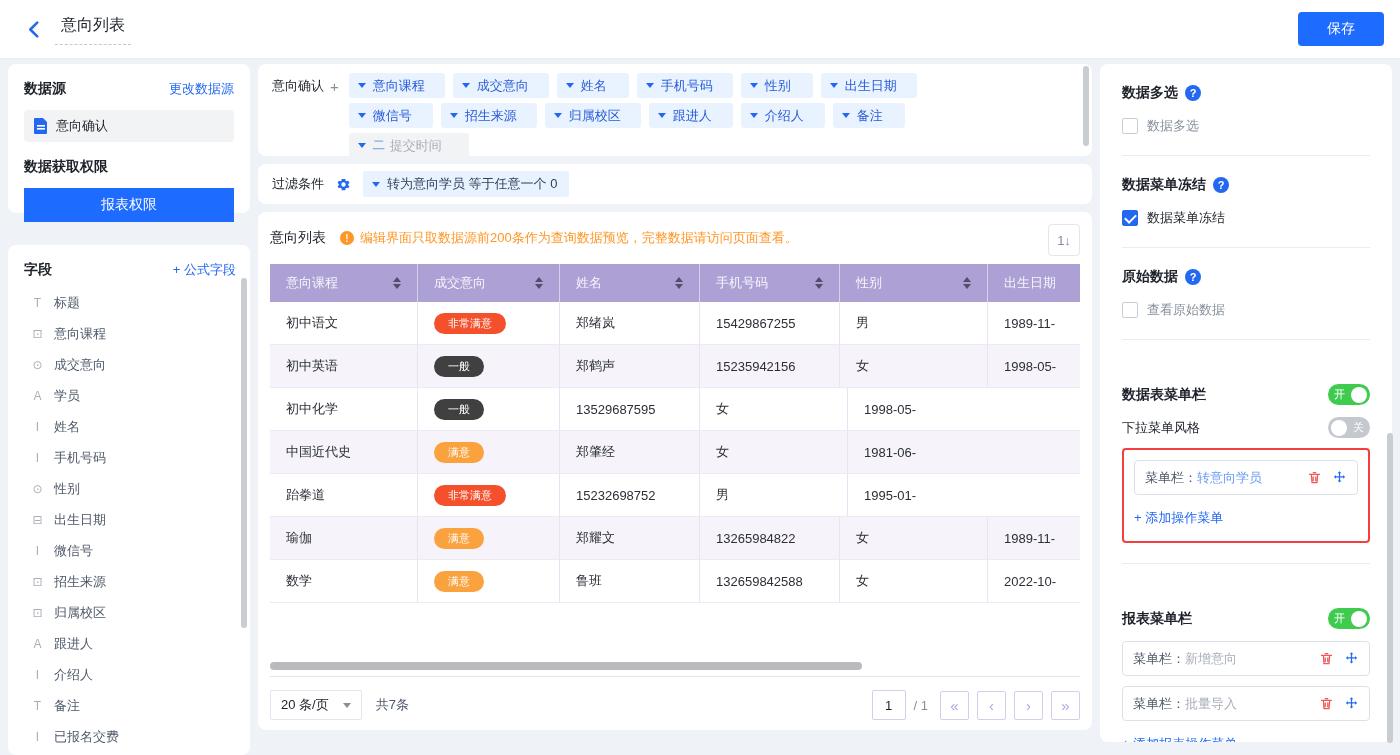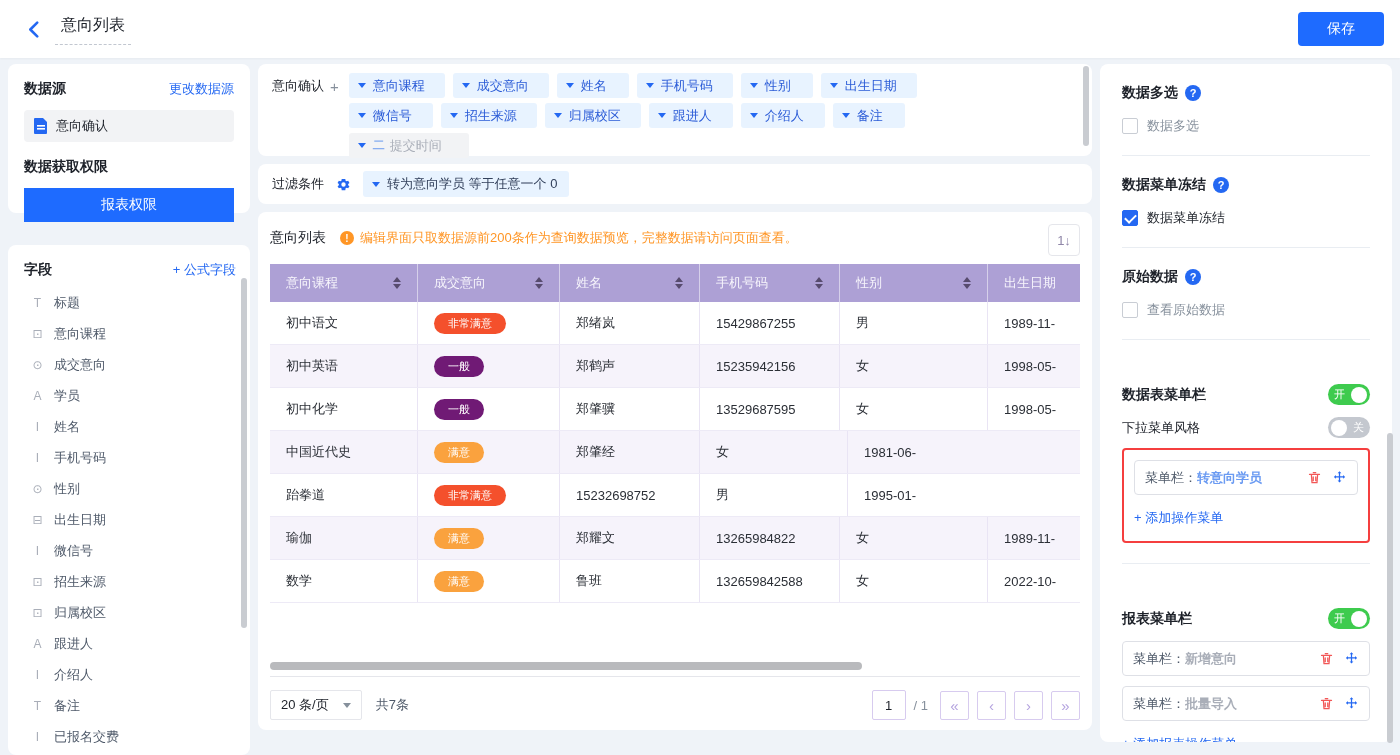--- a/index.html
+++ b/index.html
@@ -64,21 +64,21 @@
   .sortc { display:inline-flex; flex-direction:column; gap:2px; margin-left:8px; }
   .sortc i { width:0; height:0; border-left:4px solid transparent; border-right:4px solid transparent; display:block; }
   .sortc .up { border-bottom:5px solid #574b6e; }
   .sortc .dn { border-top:5px solid #574b6e; }
   .tbody .trow { height:43px; border-bottom:1px solid #edeaf6; background:#fff; }
   .tbody .trow:nth-child(even) { background:#f6f3fb; }
   .tbody .tcell { border-right:1px solid #e9e4f4; color:#2b2f36; }
   .tbody .tcell:last-child { border-right:none; }
   .badge { color:#fff; font-size:11px; border-radius:13px; padding:5px 14px; line-height:1; }
   .lv-very { background:#f4502c; }
-  .lv-avg  { background:#701a75; }
+  .lv-avg  { background:#404040; }
   .lv-ok   { background:#faa23e; }
 
   .hthumb { margin-top:auto; width:592px; height:8px; border-radius:4px; background:#b9babd; margin-bottom:6px; }
   .pager { border-top:1px solid #e5e6eb; padding-top:13px; display:flex; align-items:center; }
   .size-sel { border:1px solid #e5e6eb; border-radius:2px; height:30px; display:flex; align-items:center; gap:14px; padding:0 10px; cursor:pointer; color:#1d2129; }
   .sel-caret { width:0; height:0; border-left:4px solid transparent; border-right:4px solid transparent; border-top:5px solid #86909c; }
   .total { color:#4e5969; margin-left:14px; }
   .pg-right { margin-left:auto; display:flex; align-items:center; gap:8px; }
   .pg-input { width:34px; height:30px; border:1px solid #d7cbef; border-radius:2px; display:flex; align-items:center; justify-content:center; color:#1d2129; }
   .pg-of { color:#86909c; margin-right:4px; }
@@ -100,21 +100,21 @@
   .sub-label { color:#1d2129; }
   .toggle { width:42px; height:21px; border-radius:11px; display:flex; align-items:center; cursor:pointer; padding:0 3px; }
   .toggle.on { background:#3ecb4e; justify-content:space-between; }
   .toggle.off { background:#c4c8cf; justify-content:space-between; }
   .t-label { color:#fff; font-size:11px; padding:0 3px; }
   .knob { width:16px; height:16px; background:#fff; border-radius:50%; }
   .hl-box { border:2px solid #f53f3f; border-radius:4px; margin-top:10px; padding:10px 10px 14px 10px; }
   .menu-item { border:1px solid #dee0e6; border-radius:4px; height:35px; display:flex; align-items:center; padding:0 10px; background:#fff; }
   .menu-item + .menu-item { margin-top:10px; }
   .mi-prefix { color:#4e5969; }
-  .mi-val { flex:1; overflow:hidden; white-space:nowrap;font-weight:bold; }
+  .mi-val { flex:1; overflow:hidden; white-space:nowrap; }
   .mi-val.blue { color:#6b9bf2; }
   .mi-val.grey { color:#a9aeb8; }
   .ic-btn { display:flex; cursor:pointer; margin-left:10px; flex:none; }
   .add-link { display:inline-block; color:#2468f2; margin-top:14px; cursor:pointer; }
 </style>
 </head>
 <body>
 
 <div class="topbar">
   <span class="back">
@@ -370,21 +370,20 @@
           <div class="tcell c3">郑鹤声</div>
           <div class="tcell c4">15235942156</div>
           <div class="tcell c5">女</div>
           <div class="tcell c6">1998-05-</div>
         </div>
         <div class="trow">
           <div class="tcell c1">初中化学</div>
           <div class="tcell c2">
               <span class="badge lv-avg">一般</span>
             </div>
-          <div class="tcell c3">郑肇骥</div>
           <div class="tcell c4">13529687595</div>
           <div class="tcell c5">女</div>
           <div class="tcell c6">1998-05-</div>
         </div>
         <div class="trow">
           <div class="tcell c1">中国近代史</div>
           <div class="tcell c2">
               <span class="badge lv-ok">满意</span>
             </div>
           <div class="tcell c3">郑肇经</div>

